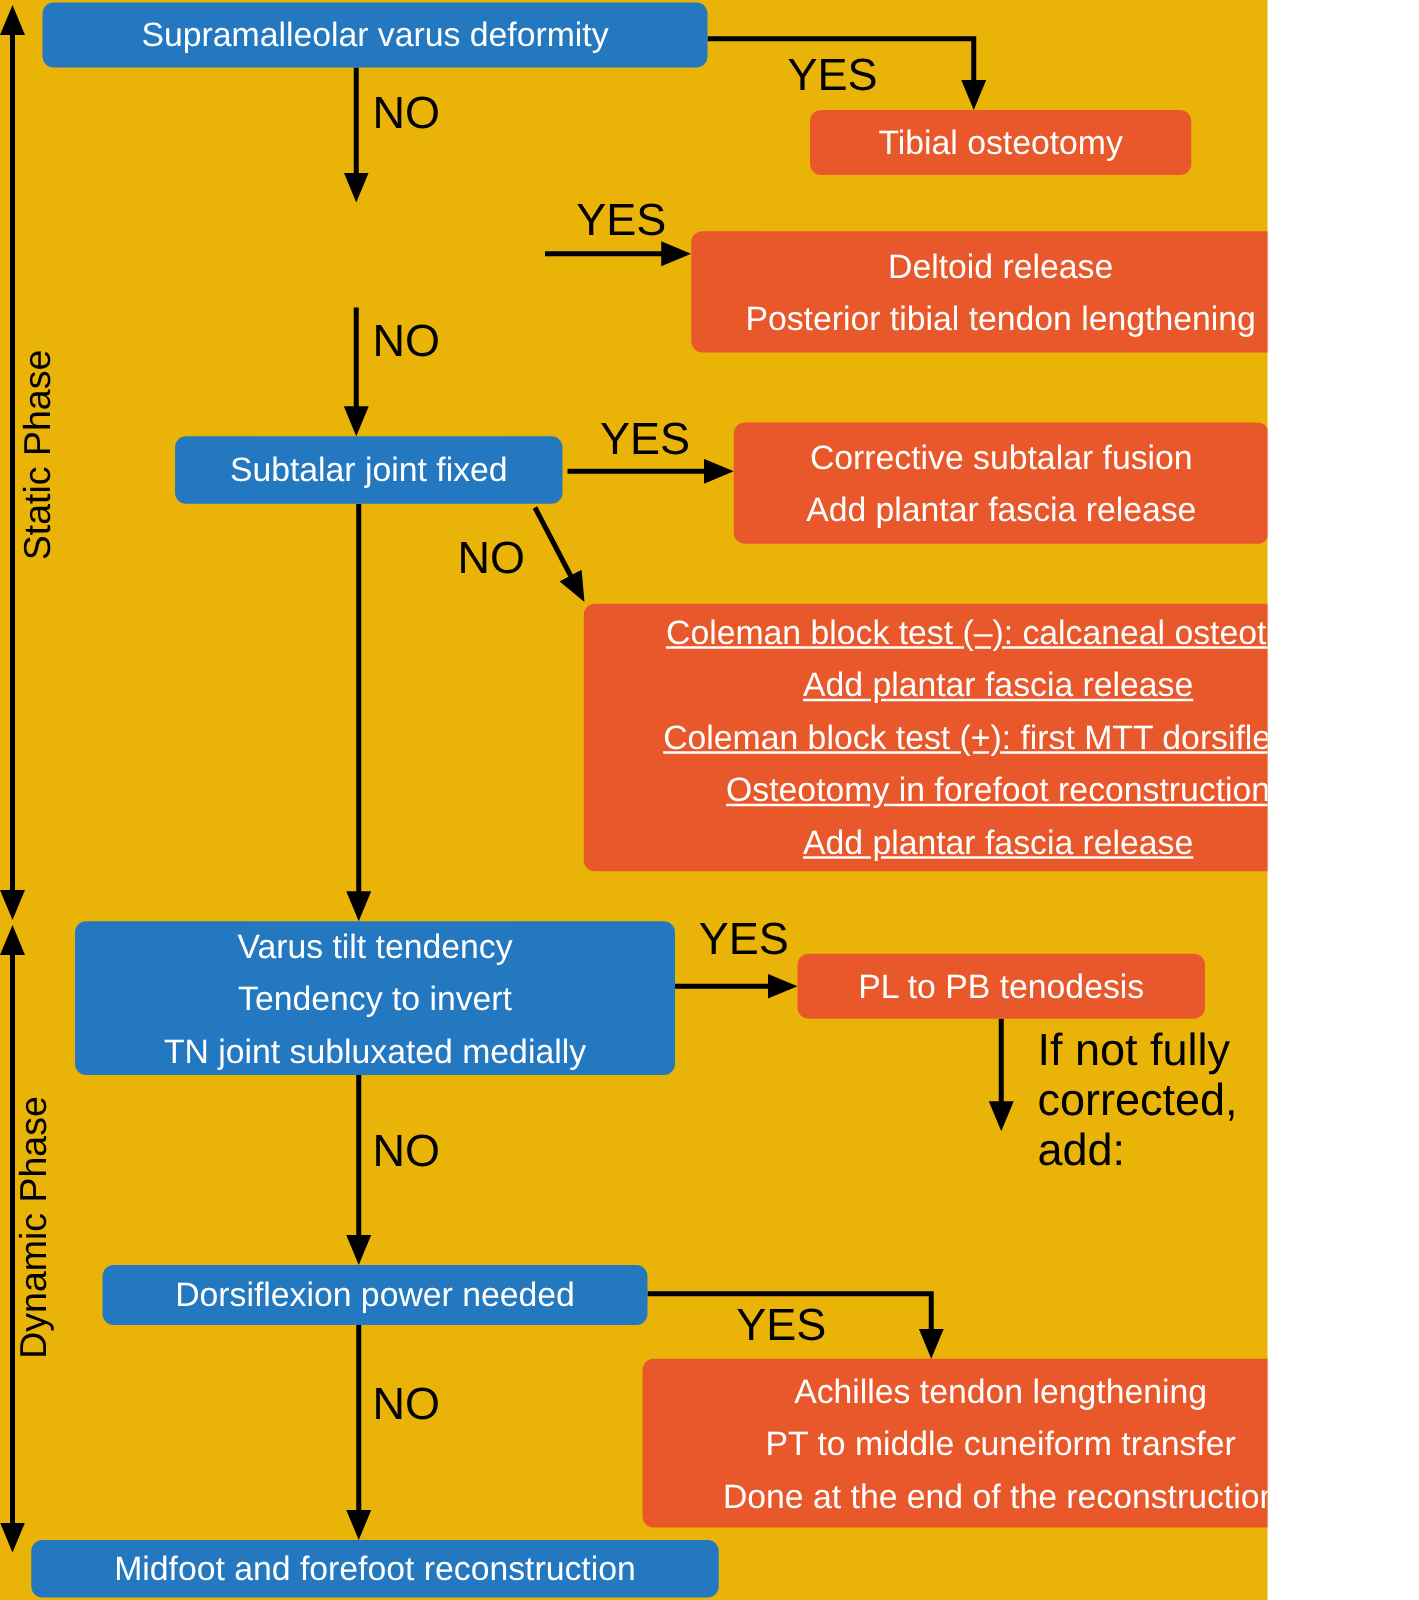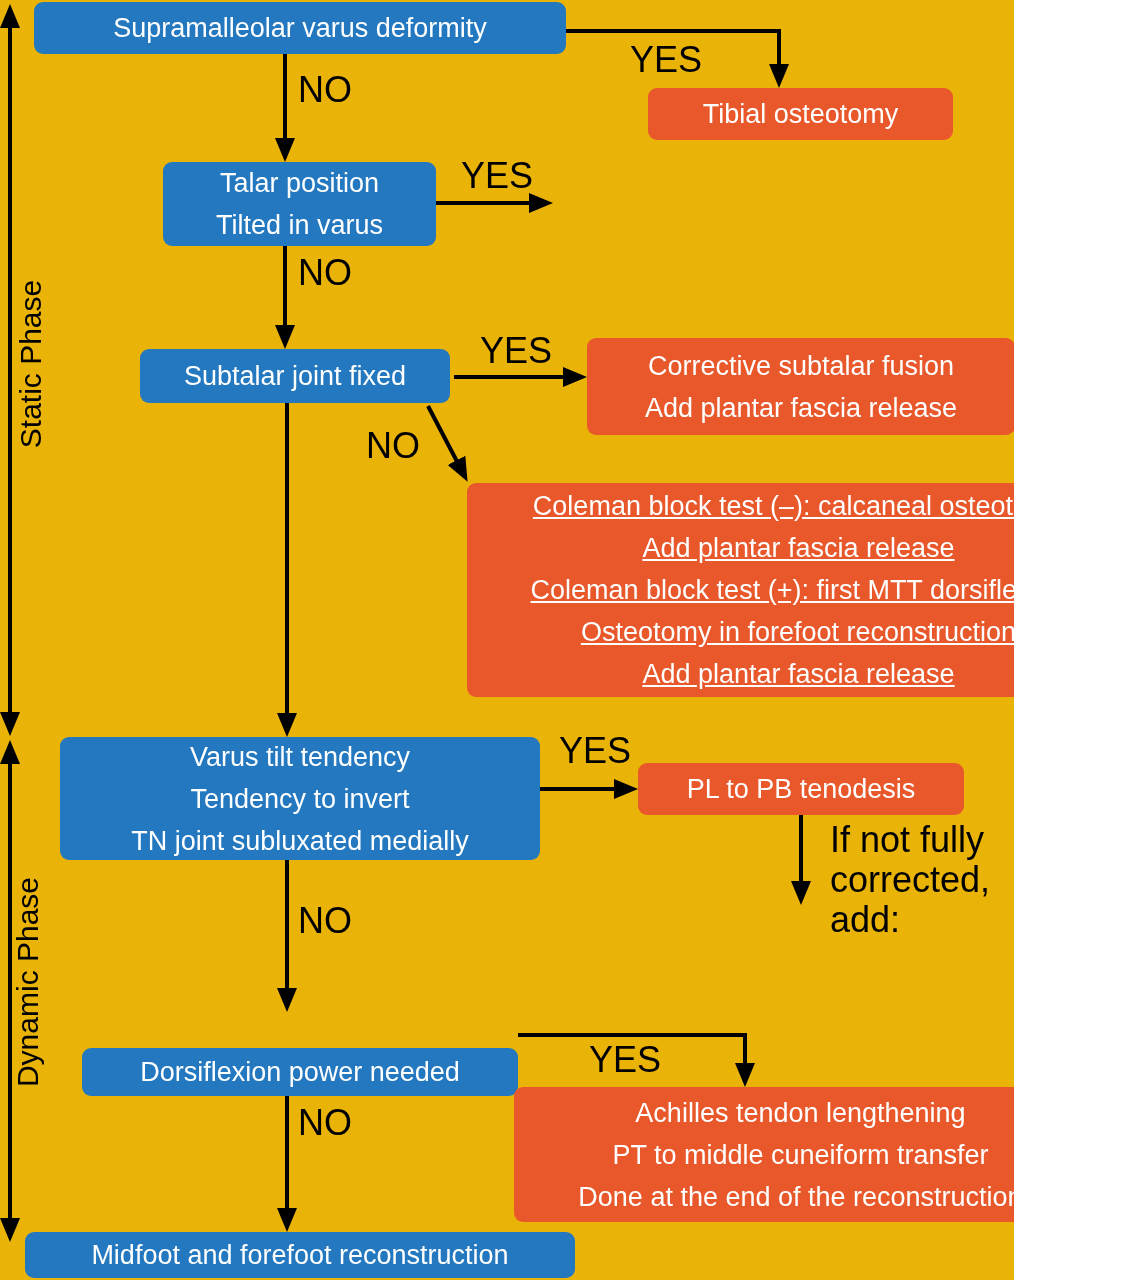--- a/index.html
+++ b/index.html
@@ -18,21 +18,21 @@
   #b-supra     {left:34px;  top:2px;    width:532px; height:52px;}
   #b-tibial    {left:648px; top:88px;   width:305px; height:52px;}
   #b-talar     {left:163px; top:162px;  width:273px; height:84px;}
   #b-deltoid   {left:553px; top:185px;  width:495px; height:97px;}
   #b-subtalar  {left:140px; top:349px;  width:310px; height:54px;}
   #b-corrective{left:587px; top:338px;  width:428px; height:97px;}
   #b-coleman   {left:467px; top:483px;  width:663px; height:214px;text-decoration:underline;}
   #b-varus     {left:60px;  top:737px;  width:480px; height:123px;}
   #b-pl        {left:638px; top:763px;  width:326px; height:52px;}
   #b-lateral   {left:563px; top:905px;  width:478px; height:58px;}
-  #b-dorsi     {left:82px;  top:1048px; width:436px; height:48px;}
+  #b-dorsi     {left:82px;  top:1012px; width:436px; height:48px;}
   #b-achilles  {left:514px; top:1087px; width:573px; height:135px;}
   #b-midfoot   {left:25px;  top:1232px; width:550px; height:46px;}
   
   #l-yes1{left:630px;top:40px;}   #l-no1{left:298px;top:70px;}
   #l-yes2{left:461px;top:156px;}  #l-no2{left:298px;top:253px;}
   #l-yes3{left:480px;top:331px;}  #l-no3{left:366px;top:426px;}
   #l-yes4{left:559px;top:731px;}  #l-no4{left:298px;top:901px;}
   #l-note{left:830px;top:820px;}
   #l-yes5{left:589px;top:1040px;} #l-no5{left:298px;top:1103px;}
   #l-static{left:31px;top:364px;} #l-dynamic{left:28px;top:982px;}
@@ -63,22 +63,22 @@
       <line x1="540" y1="789" x2="626" y2="789" marker-end="url(#ah)"></line>
       <line x1="801" y1="815" x2="801" y2="893" marker-end="url(#ah)"></line>
       <line x1="287" y1="860" x2="287" y2="1000" marker-end="url(#ah)"></line>
       <polyline points="518,1035 745,1035 745,1075" marker-end="url(#ah)"></polyline>
       <line x1="287" y1="1060" x2="287" y2="1220" marker-end="url(#ah)"></line>
     </g>
   </svg>
 
   <div class="box blue" id="b-supra">Supramalleolar varus deformity</div>
   <div class="box orange" id="b-tibial">Tibial osteotomy</div>
-  <div class="box blue" id="b-talar">Talar position
-Tilted in varus</div>
+  <div class="box orange" id="b-deltoid">Deltoid release
+Posterior tibial tendon lengthening</div>
   <div class="box blue" id="b-subtalar">Subtalar joint fixed</div>
   <div class="box orange" id="b-corrective">Corrective subtalar fusion
 Add plantar fascia release</div>
   <div class="box orange" id="b-coleman">Coleman block test (–): calcaneal osteotomy
 Add plantar fascia release
 Coleman block test (+): first MTT dorsiflexion
 Osteotomy in forefoot reconstruction
 Add plantar fascia release</div>
   <div class="box blue" id="b-varus">Varus tilt tendency
 Tendency to invert

